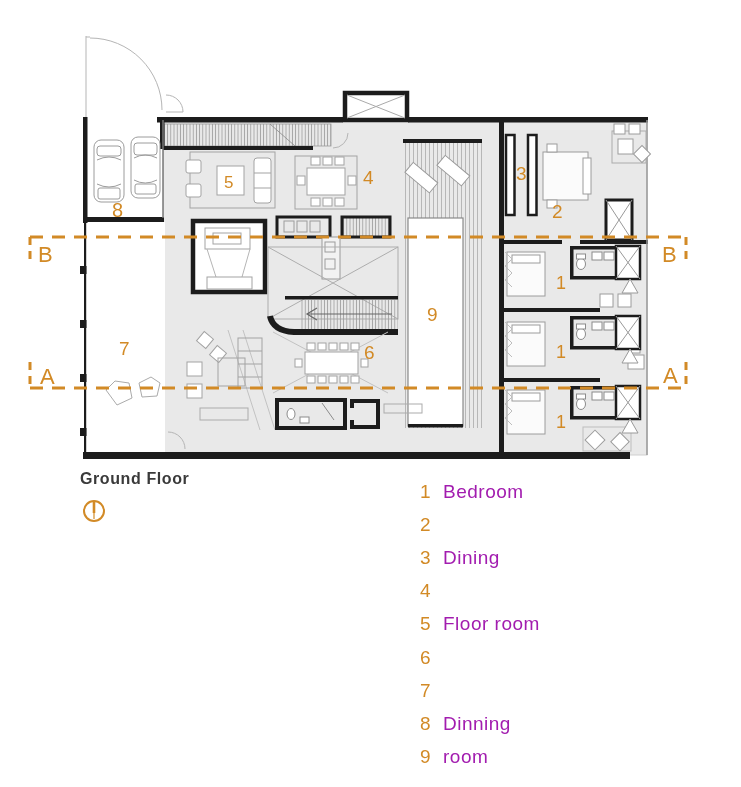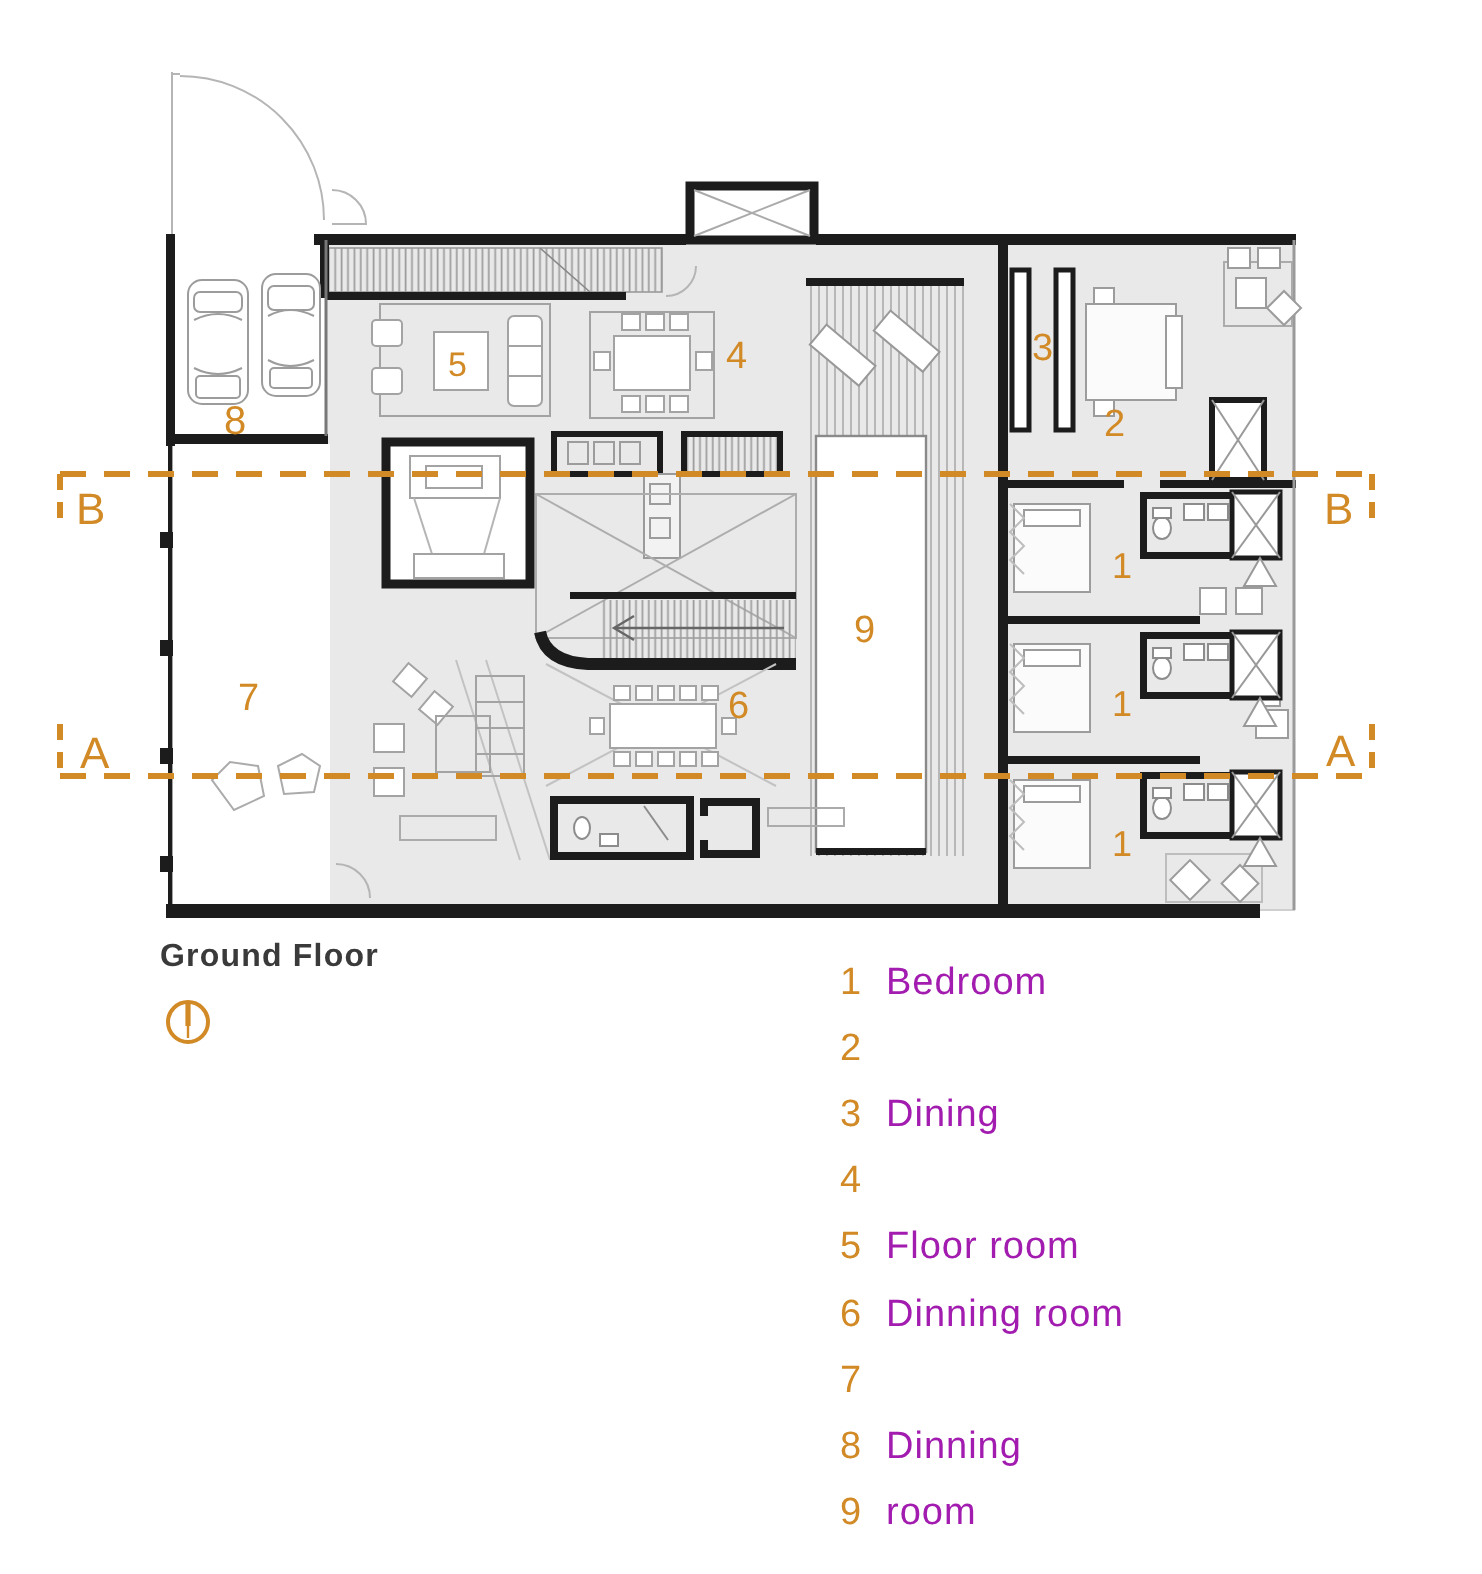--- a/index.html
+++ b/index.html
@@ -320,21 +320,20 @@
     </li>
   <li>
       <span class="num">4</span>
     </li>
   <li>
       <span class="num">5</span>
       <span class="lbl">Floor room</span>
     </li>
   <li>
       <span class="num">6</span>
-      <span class="lbl">Dinning room</span>
     </li>
   <li>
       <span class="num">7</span>
     </li>
   <li>
       <span class="num">8</span>
       <span class="lbl">Dinning</span>
     </li>
   <li>
       <span class="num">9</span>

